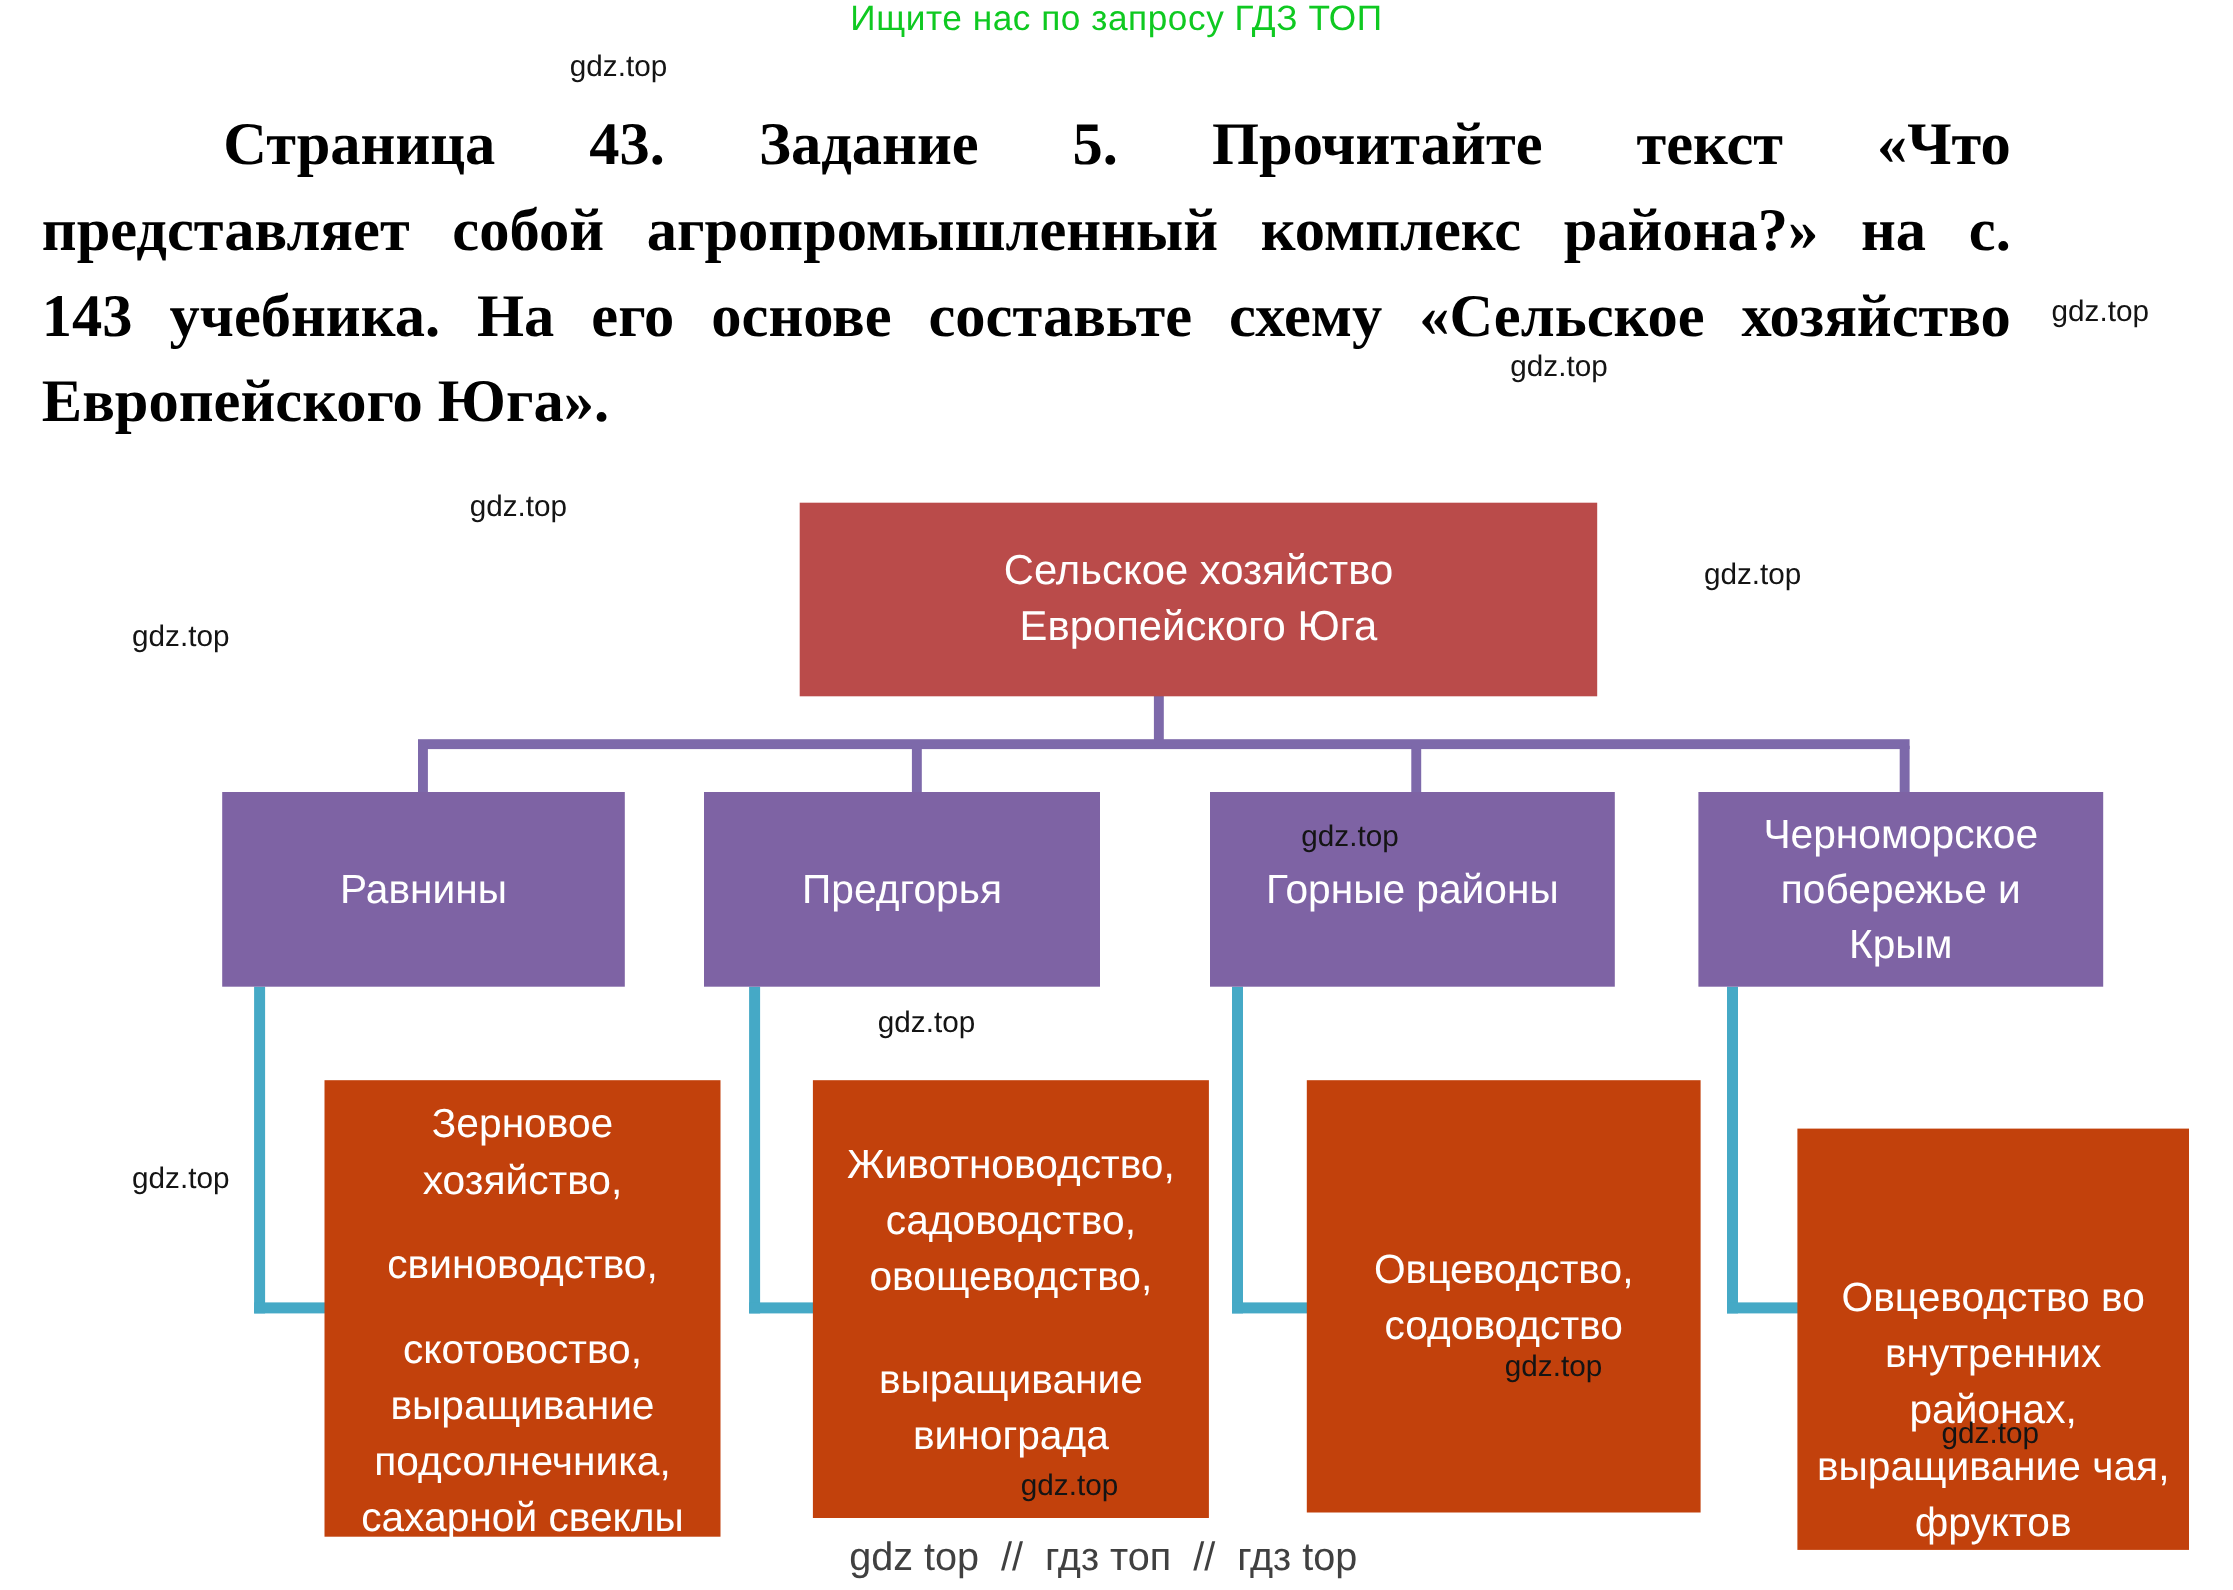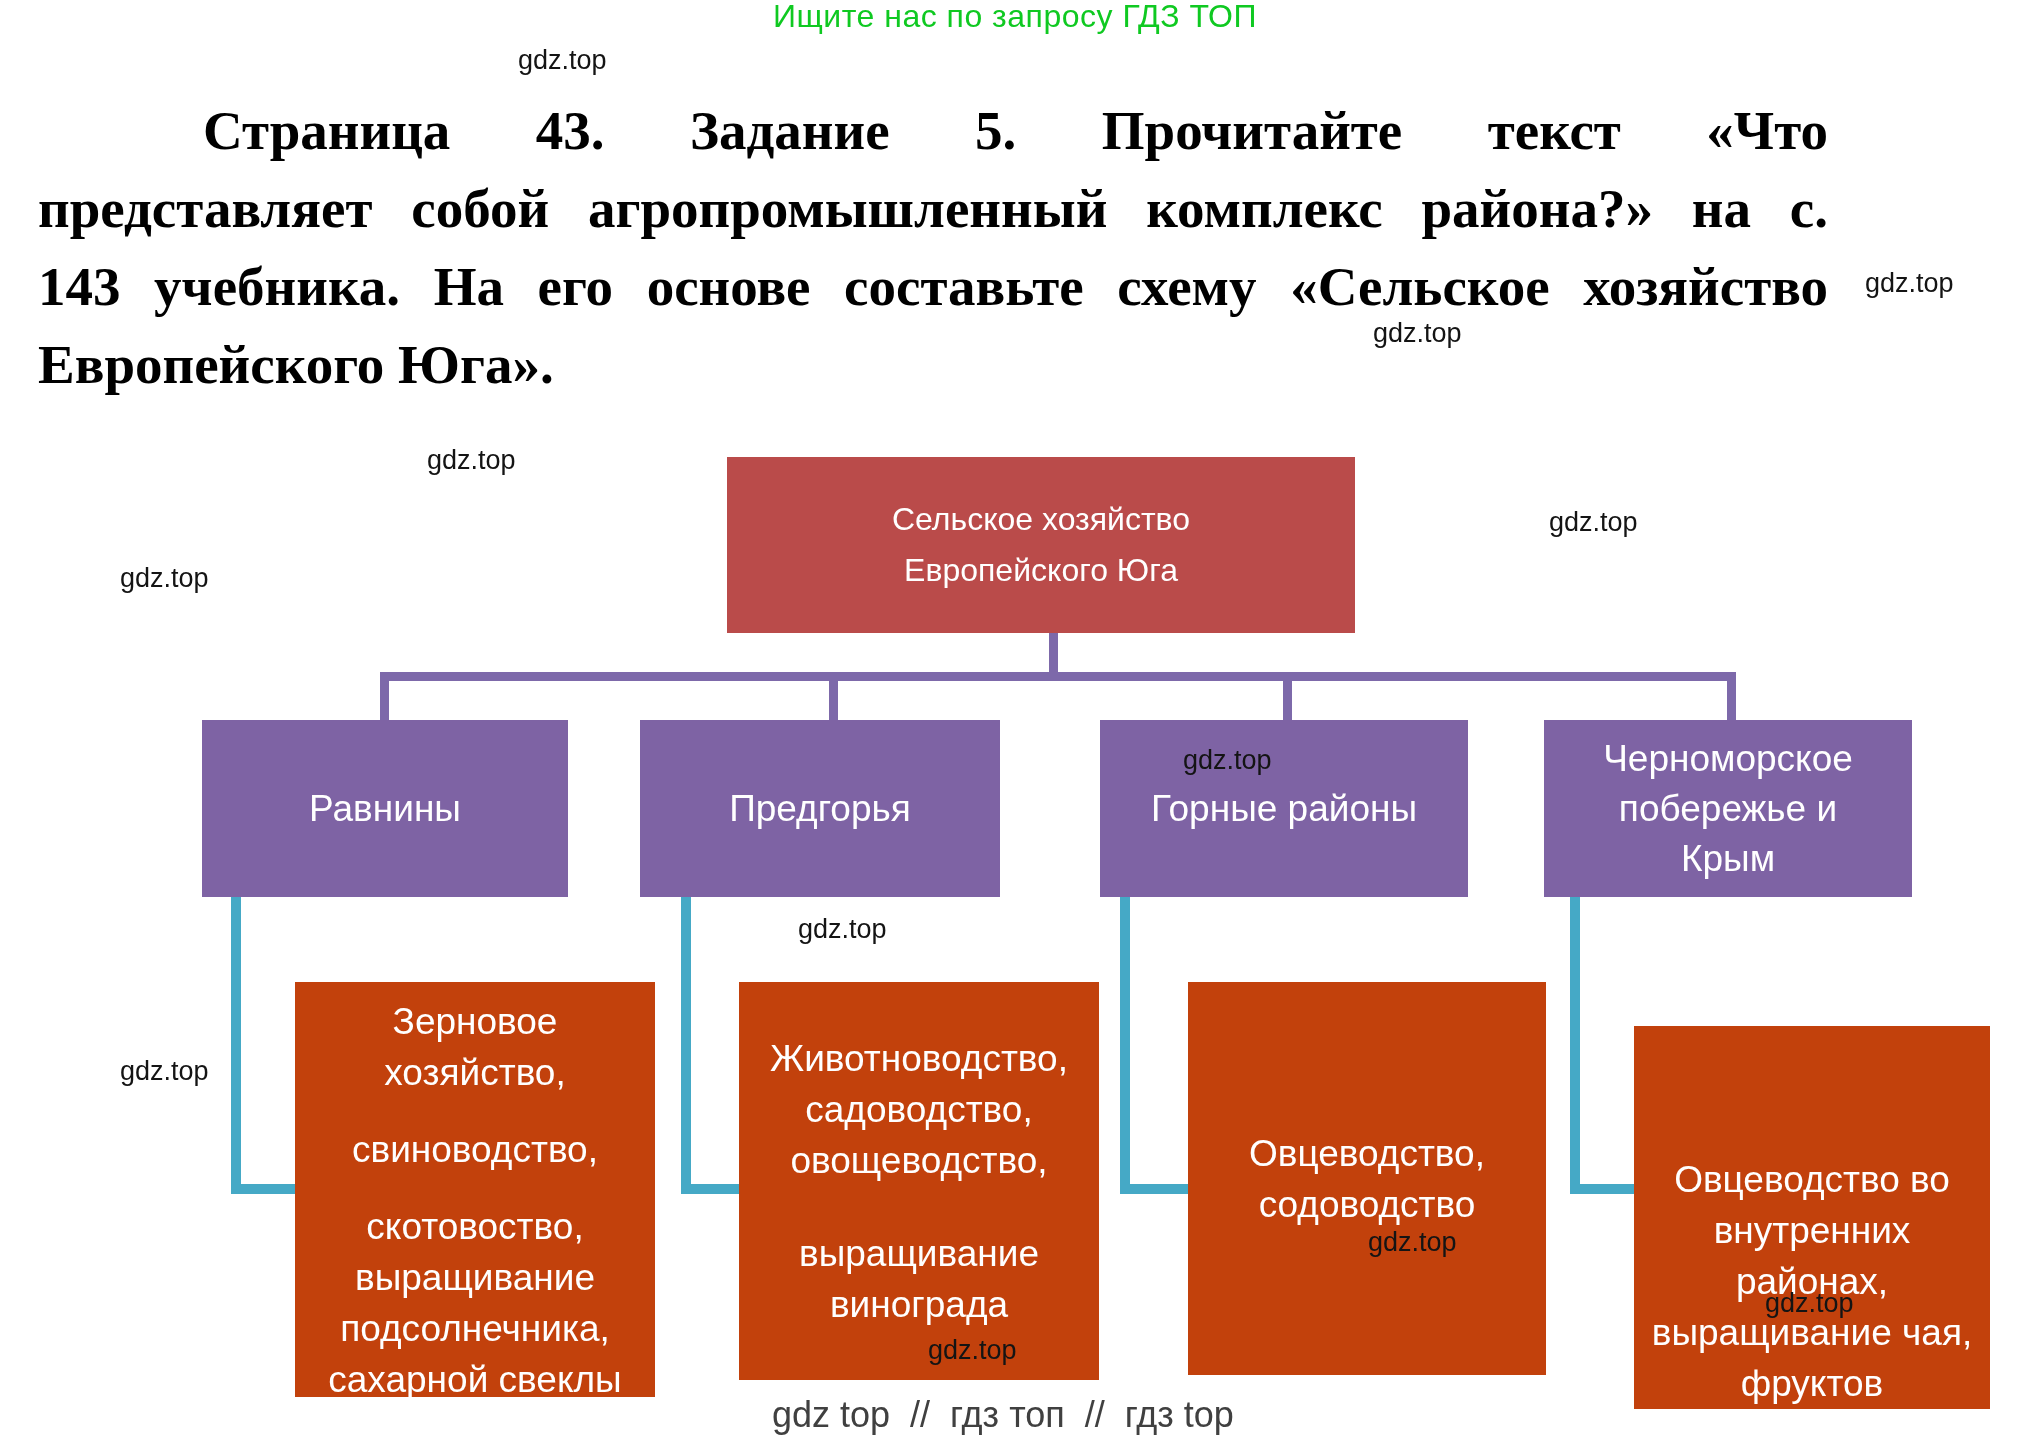--- a/index.html
+++ b/index.html
@@ -18,22 +18,22 @@
   .hl-1{text-indent:165px;}
   .hl-4{text-align-last:left;white-space:normal;}
 
   
   .wm{position:absolute;font-size:27px;color:#141414;z-index:6;white-space:nowrap;}
 
   
   .node{position:absolute;display:flex;align-items:center;justify-content:center;
         color:#ffffff;text-align:center;z-index:2;}
   .node .node-label{display:block;}
-  .root{left:727px;top:457px;width:628px;height:176px;background:#ba4b4a;
-        font-size:32px;line-height:51px;}
+  .root{left:727px;top:457px;width:725px;height:176px;background:#ba4b4a;
+        font-size:38px;line-height:51px;}
   .root .node-label{max-width:420px;}
   .branch{top:720px;height:177px;background:#7e63a4;font-size:37px;line-height:50px;}
   .b1{left:202px;width:366px;}
   .b2{left:640px;width:360px;}
   .b3{left:1100px;width:368px;}
   .b4{left:1544px;width:368px;}
   .b4 .node-label{max-width:310px;}
   .detail{background:#c2410c;font-size:37px;line-height:51px;flex-direction:column;box-sizing:border-box;}
   .detail p{margin:0;width:100%;padding:0 14px;box-sizing:border-box;}
   .t1{left:295px;top:982px;width:360px;height:415px;justify-content:flex-start;padding-top:14px;gap:26px;}

